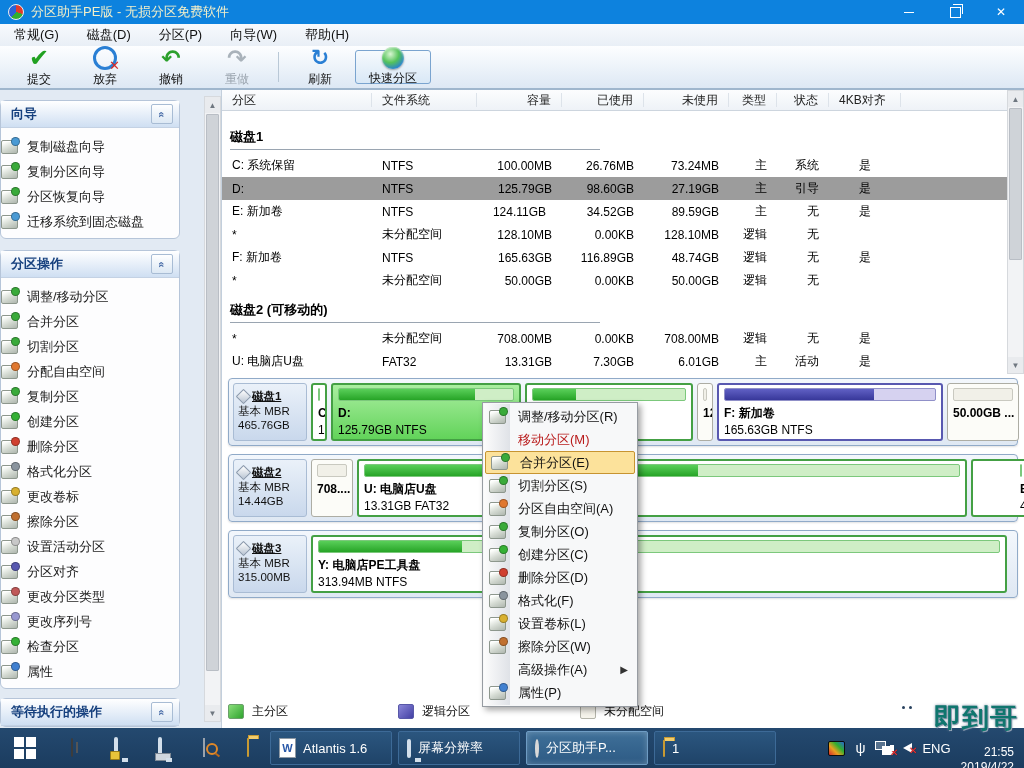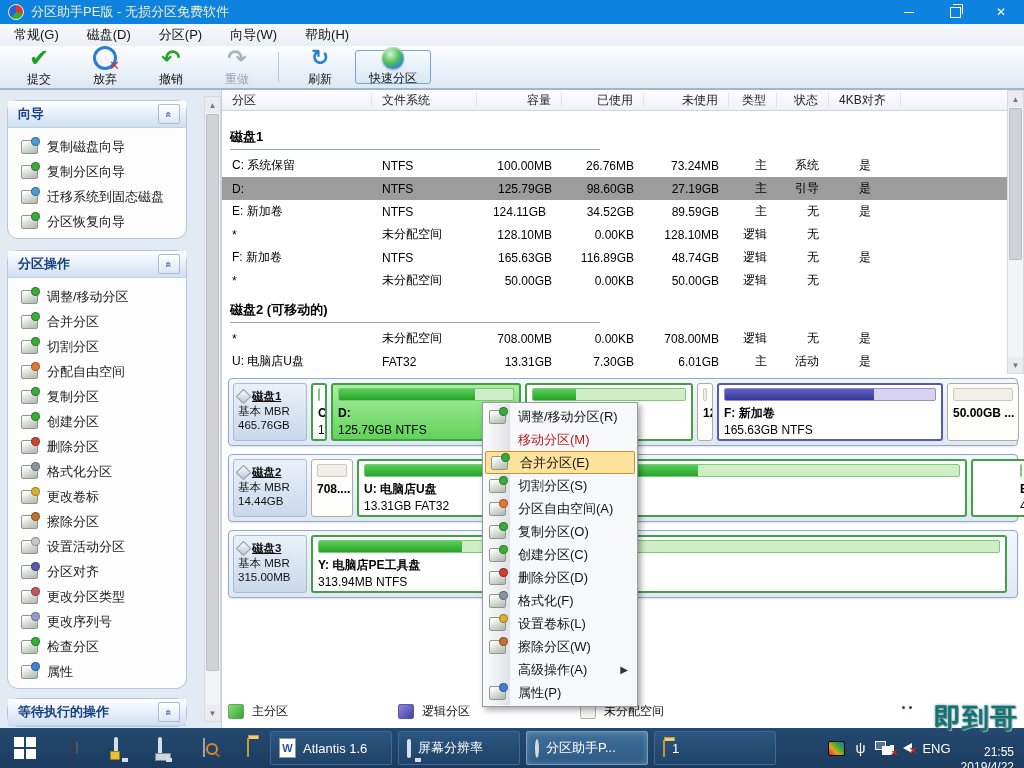--- a/index.html
+++ b/index.html
@@ -34,28 +34,28 @@
   .g-redo{color:#a9b2ba;font-size:23px;font-weight:bold;line-height:1;}
   .g-refresh{color:#2a7fd4;font-size:22px;font-weight:bold;line-height:1;}
   .g-discard{width:18px;height:18px;border:3px solid #2a7fd4;border-radius:50%;position:relative;}
   .g-discard span{position:absolute;right:-6px;bottom:-6px;color:#d42a2a;font-size:13px;font-weight:bold;}
   .g-quick{width:22px;height:22px;border-radius:50%;
            background:radial-gradient(circle at 38% 32%,#d9f6d2,#55c35b 42%,#2b86c8 74%,#175a9c);
            box-shadow:0 1px 2px rgba(0,0,0,.35), inset 0 1px 2px rgba(255,255,255,.7);}
   
   .main{position:absolute;left:0;top:90px;width:1024px;height:638px;background:#ffffff;display:flex;}
   .side-region{width:222px;background:#e2eaf3;position:relative;border-right:1px solid #c3cfdc;box-sizing:border-box;}
-  .panel{position:absolute;left:7px;width:180px;background:#fdfdfe;border:1px solid #b6c5d9;border-radius:11px;box-sizing:border-box;}
+  .panel{position:absolute;left:0;width:180px;background:#fdfdfe;border:1px solid #b6c5d9;border-radius:6px;box-sizing:border-box;}
   .panel-h{height:26px;background:linear-gradient(#ffffff,#cfdff2);display:flex;align-items:center;
            font-weight:bold;font-size:13px;color:#16407e;padding:0 6px 0 10px;border-bottom:1px solid #c4d2e4;}
   .chev-btn{margin-left:auto;width:20px;height:18px;border:1px solid #a8bcd4;border-radius:2px;background:linear-gradient(#fff,#dce8f4);
             display:flex;align-items:center;justify-content:center;color:#4a6ea8;font-size:11px;font-weight:bold;}
   .chev-btn span{display:inline-block;transform:rotate(90deg);letter-spacing:-1px;}
   .pitems{padding:6px 0 4px;}
-  .pitem{height:25px;display:flex;align-items:center;gap:9px;padding-left:13px;font-size:13px;color:#1a1a1a;}
+  .pitem{height:25px;display:flex;align-items:center;gap:9px;font-size:13px;color:#1a1a1a;}
   .gem{position:relative;width:15px;height:12px;flex:0 0 15px;border-radius:2px;border:1px solid #8d978d;
        background:linear-gradient(155deg,#fbfdfa 15%,#d4dad2 55%,#aeb6ae);box-shadow:inset 0 1px 0 #fff;}
   .gem::after{content:"";position:absolute;right:-3px;top:-4px;width:7px;height:7px;border-radius:50%;
               background:var(--ac,#3aaa3a);border:1px solid rgba(0,0,0,.3);}
   .side-scroll{position:absolute;right:0;top:6px;bottom:6px;width:17px;background:#f2f3f5;border:1px solid #d6d9dd;box-sizing:border-box;}
   .sarrow{height:16px;display:flex;align-items:center;justify-content:center;color:#6f7780;font-size:8px;background:#e9ebee;}
   .sarrow.down{position:absolute;bottom:0;left:0;right:0;}
   .sthumb{position:absolute;left:1px;right:1px;background:#cfd3d8;border:1px solid #b9bec5;border-radius:1px;}
   
   .content{flex:1;position:relative;background:#fff;}
@@ -241,26 +241,26 @@
           <div class="pitems">
             <div class="pitem">
               <span class="gem" style="--ac: #4a9ad4;"></span>
               <span>复制磁盘向导</span>
             </div>
             <div class="pitem">
               <span class="gem" style="--ac: #3aaa3a;"></span>
               <span>复制分区向导</span>
             </div>
             <div class="pitem">
+              <span class="gem" style="--ac: #3aaa3a;"></span>
+              <span>分区恢复向导</span>
+            </div>
+            <div class="pitem">
               <span class="gem" style="--ac: #4a9ad4;"></span>
               <span>迁移系统到固态磁盘</span>
-            </div>
-            <div class="pitem">
-              <span class="gem" style="--ac: #3aaa3a;"></span>
-              <span>分区恢复向导</span>
             </div>
           </div>
         </div>
         <div class="panel" style="top: 160px;">
           <div class="panel-h">
             <span>分区操作</span>
             <div class="chev-btn">
               <span>«</span>
             </div>
           </div>

